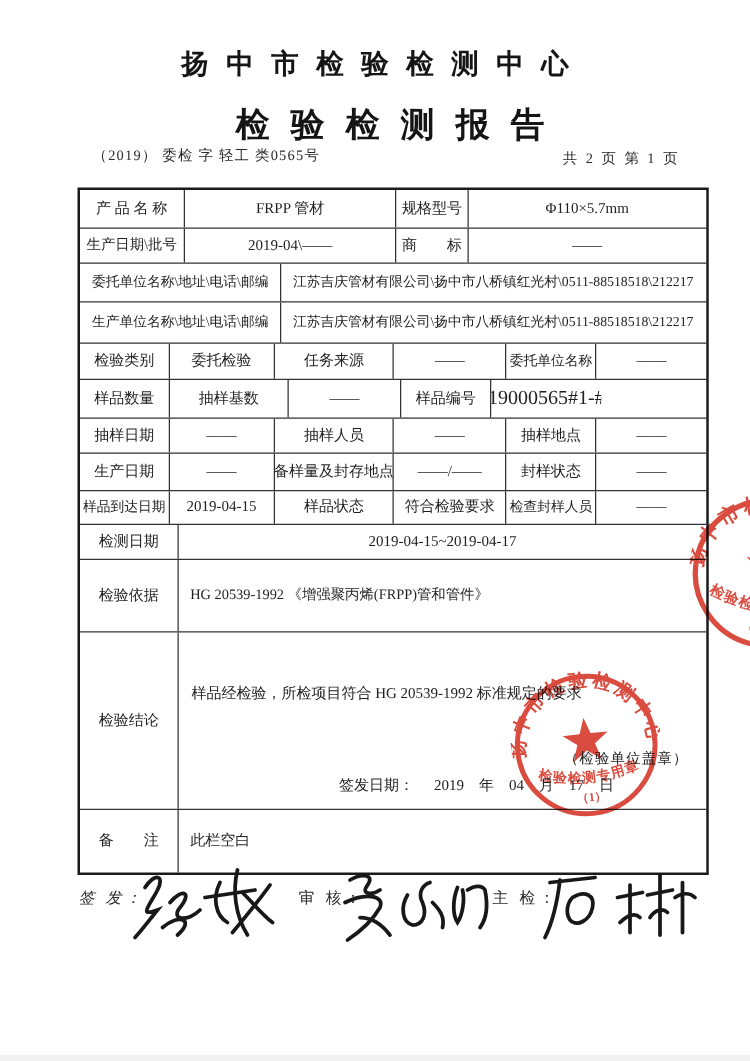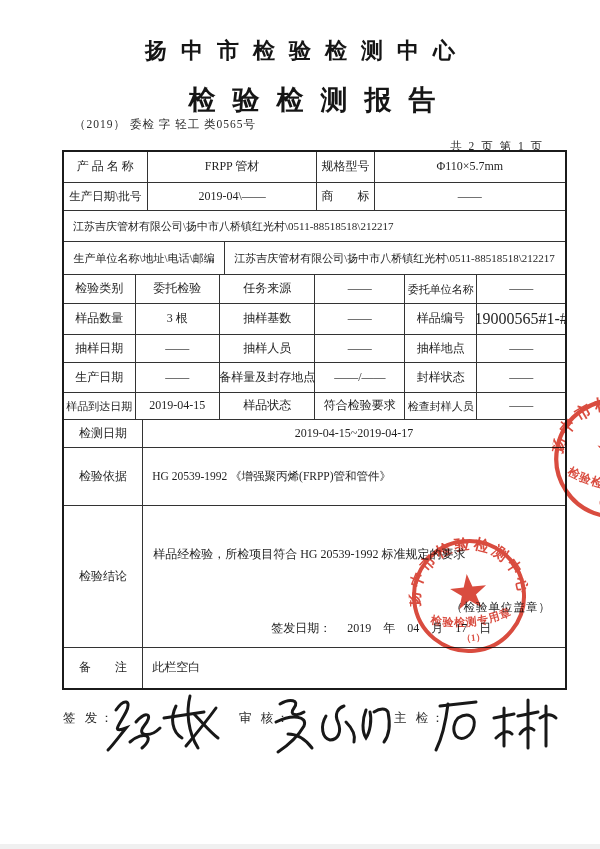--- a/index.html
+++ b/index.html
@@ -19,41 +19,41 @@
     text-align:center;font-size:22px;font-weight:700;
     letter-spacing:14px;text-indent:14px;color:#151515;
   }
   .doc-title{
     position:absolute;top:82px;left:0;width:100%;
     text-align:center;font-size:27px;font-weight:700;
     letter-spacing:17px;text-indent:17px;color:#151515;padding-left:12px;
   }
   .meta-line{position:absolute;top:117px;left:0;width:100%;font-size:11.5px;color:#2a2a2a;}
   .report-no{position:absolute;left:74px;top:0;letter-spacing:1px;}
-  .page-info{position:absolute;right:56px;top:2px;letter-spacing:2px;margin-top:20px;}
+  .page-info{position:absolute;right:56px;top:2px;letter-spacing:2px;}
   
   .tbl{
     position:absolute;left:62px;top:150px;width:501px;
     border:2.5px solid #1b1b1b;background:transparent;
   }
   .row{display:flex;box-sizing:border-box;border-top:1px solid #333;}
   .row:first-child{border-top:none;}
   .c{
     box-sizing:border-box;display:flex;align-items:center;justify-content:center;
     border-left:1px solid #333;overflow:hidden;font-size:12px;line-height:1.15;
     white-space:nowrap;
   }
   .c:first-child{border-left:none;}
   .left{justify-content:flex-start;padding-left:9px;}
   .fs11{font-size:11px;}
   .fs115{font-size:11.5px;}
   .fs10{font-size:16px;}
   .fs105{font-size:12px;}
   .h30{height:30px}.h28{height:28px}.h31{height:31px}.h33{height:33px}
-  .h29{height:29px}.h27{height:27px}.h58{height:58px}.h142{height:142px}.h35{height:41px}
+  .h29{height:29px}.h27{height:27px}.h58{height:58px}.h142{height:142px}.h35{height:51px}
   .a1{width:16.5%}.a2{width:33.9%}.a3{width:11.4%}.a4{width:38.2%}
   .b1{width:32%}.b2{width:68%}
   .c1{width:14.1%}.c2{width:16.8%}.c3{width:19.1%}.c4{width:17.9%}.c5{width:14.4%}.c6{width:17.7%}
   .d1{width:15.6%}.d2{width:84.4%}
   
   .concl{position:relative;display:block;}
   .concl-text{position:absolute;left:10px;top:42px;font-size:12px;white-space:nowrap;}
   .seal-hint{position:absolute;right:14px;top:95px;font-size:11.5px;letter-spacing:1px;}
   .issue-line{position:absolute;left:128px;top:116px;font-size:12px;white-space:nowrap;}
   .issue-date{margin-left:16px;word-spacing:9px;}
@@ -92,40 +92,40 @@
     </div>
 
     <div class="row h28">
       <div class="c a1 fs115">生产日期\批号</div>
       <div class="c a2">2019-04\——</div>
       <div class="c a3">商　　标</div>
       <div class="c a4">——</div>
     </div>
 
     <div class="row h31">
+      <div class="c b1 fs11">委托单位名称\地址\电话\邮编</div>
       <div class="c b2 fs11 left">江苏吉庆管材有限公司\扬中市八桥镇红光村\0511-88518518\212217</div>
     </div>
 
     <div class="row h33">
       <div class="c b1 fs11">生产单位名称\地址\电话\邮编</div>
       <div class="c b2 fs11 left">江苏吉庆管材有限公司\扬中市八桥镇红光村\0511-88518518\212217</div>
     </div>
 
     <div class="row h29">
       <div class="c c1">检验类别</div>
       <div class="c c2">委托检验</div>
       <div class="c c3">任务来源</div>
       <div class="c c4">——</div>
       <div class="c c5 fs11">委托单位名称</div>
       <div class="c c6">——</div>
     </div>
 
     <div class="row h31">
       <div class="c c1">样品数量</div>
-      <div class="c c2">3 根</div>
       <div class="c c3">抽样基数</div>
       <div class="c c4">——</div>
       <div class="c c5">样品编号</div>
       <div class="c c6 fs10">219000565#1-#3</div>
     </div>
 
     <div class="row h28">
       <div class="c c1">抽样日期</div>
       <div class="c c2">——</div>
       <div class="c c3">抽样人员</div>
@@ -202,21 +202,21 @@
     </text>
     <polygon fill="#d63c2e" points="60,38 64.4,50.9 78.1,51.1 67.1,59.3 71.2,72.4 60,64.5 48.8,72.4 52.9,59.3 41.9,51.1 55.6,50.9"></polygon>
     <path id="botB" d="M 16,82 Q 60,97 104,82" fill="none"></path>
     <text fill="#d63c2e" font-size="11" font-weight="bold" letter-spacing="1">
       <textPath href="#botB" startOffset="50%" text-anchor="middle">检验检测专用章</textPath>
     </text>
     <text x="60" y="105" text-anchor="middle" font-size="9.5" fill="#d63c2e" font-weight="bold">（1）</text>
   </svg>
 
   <div class="sig-row">
-    <span class="sig-label" style="left:63px;">签  发：</span>
+    <span class="sig-label" style="left:63px;font-style:italic;">签  发：</span>
     <svg class="sig-svg" style="left:100px;top:0;" width="130" height="74" viewBox="0 0 130 74" fill="none" stroke="#181818" stroke-width="3" stroke-linecap="round">
       <path d="M16,24 C24,12 32,14 26,26 C20,38 10,48 26,42 C18,52 12,60 8,64"></path>
       <path d="M36,36 C46,24 54,28 44,40 C36,50 50,52 60,42"></path>
       <path d="M30,56 C44,44 56,50 42,62"></path>
       <path d="M76,20 C70,32 72,46 82,52"></path>
       <path d="M64,32 L104,26"></path>
       <path d="M90,10 C86,26 88,46 98,62"></path>
       <path d="M94,28 C102,36 110,46 118,52"></path>
       <path d="M116,22 C106,36 96,48 86,60"></path>
     </svg>

